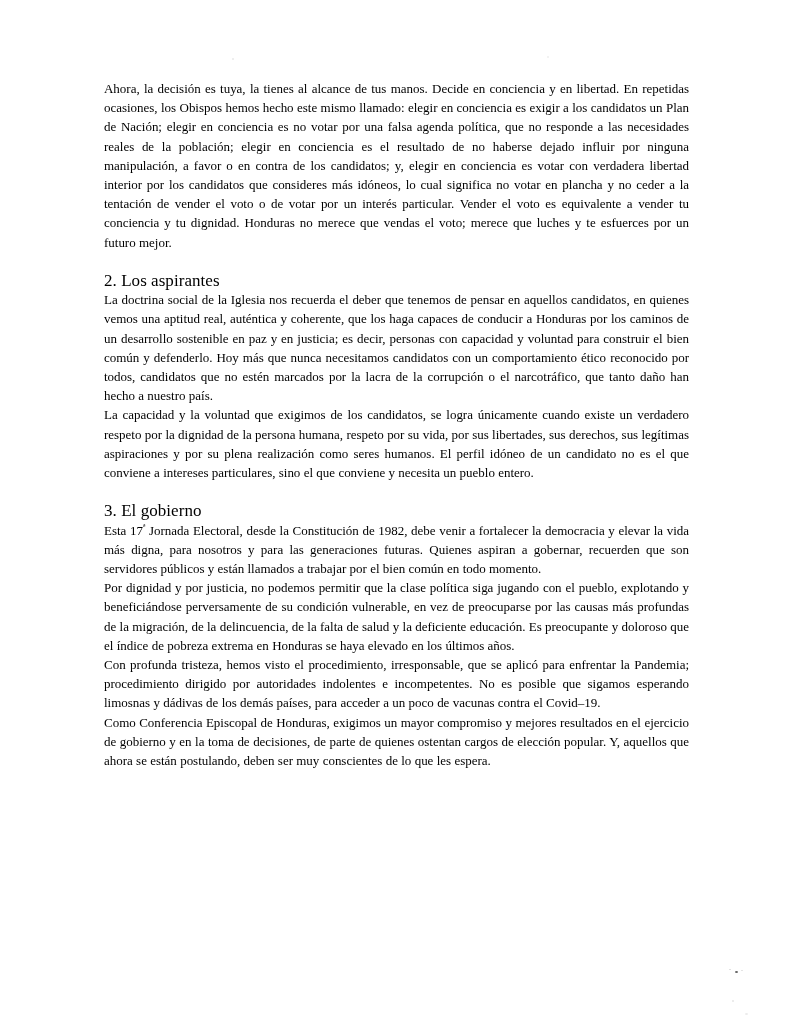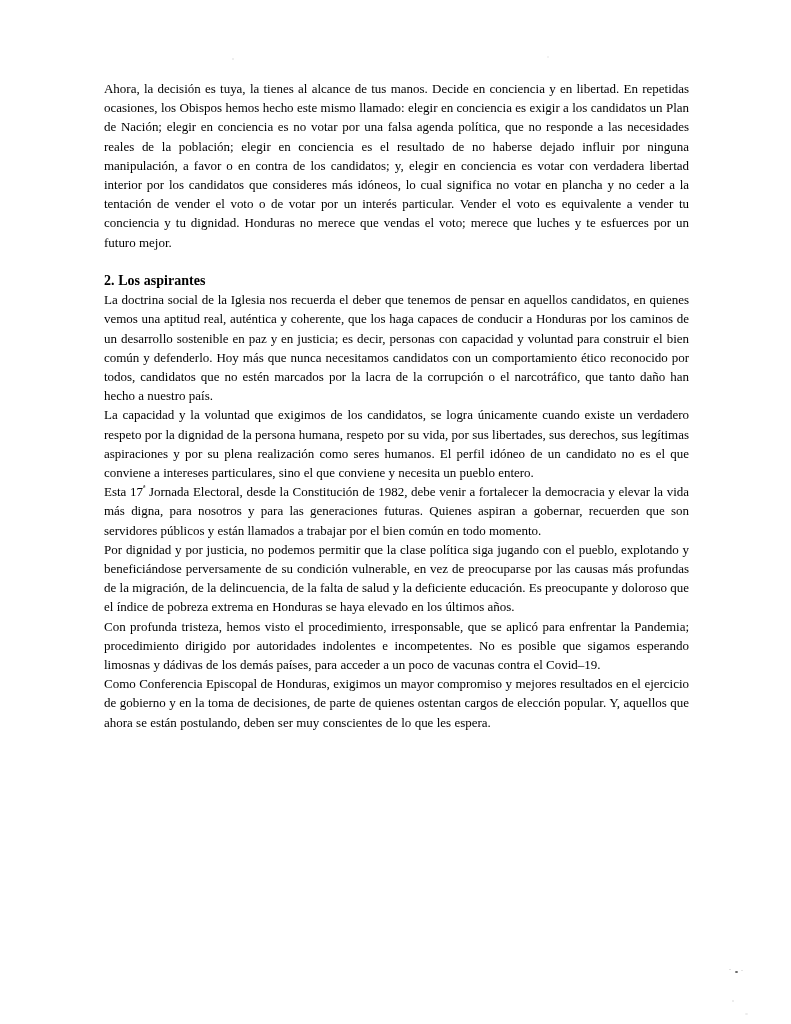--- a/index.html
+++ b/index.html
@@ -43,23 +43,23 @@
     letter-spacing: -0.02px;
     word-spacing: 0.1px;
     hyphens: none;
   }
 
   
   .para:last-child { margin-bottom: 4px; }
 
   .section-heading {
     margin: 0;
-    font-size: 14px;
+    font-size: 17px;
     line-height: 19.2px;
-    font-weight: bold;
+    font-weight: normal;
     text-align: left;
     letter-spacing: 0.05px;
   }
 
   .gap-before {
     margin-top: 19.2px;
   }
 
   .ordinal {
     font-size: 0.68em;
@@ -90,20 +90,21 @@
   <div id="text-column">
 
     <p class="para">Ahora, la decisión es tuya, la tienes al alcance de tus manos. Decide en conciencia y en libertad. En repetidas ocasiones, los Obispos hemos hecho este mismo llamado: elegir en conciencia es exigir a los candidatos un Plan de Nación; elegir en conciencia es no votar por una falsa agenda política, que no responde a las necesidades reales de la población; elegir en conciencia es el resultado de no haberse dejado influir por ninguna manipulación, a favor o en contra de los candidatos; y, elegir en conciencia es votar con verdadera libertad interior por los candidatos que consideres más idóneos, lo cual significa no votar en plancha y no ceder a la tentación de vender el voto o de votar por un interés particular. Vender el voto es equivalente a vender tu conciencia y tu dignidad. Honduras no merece que vendas el voto; merece que luches y te esfuerces por un futuro mejor.</p>
 
     <h2 class="section-heading gap-before">2. Los aspirantes</h2>
 
     <p class="para">La doctrina social de la Iglesia nos recuerda el deber que tenemos de pensar en aquellos candidatos, en quienes vemos una aptitud real, auténtica y coherente, que los haga capaces de conducir a Honduras por los caminos de un desarrollo sostenible en paz y en justicia; es decir, personas con capacidad y voluntad para construir el bien común y defenderlo. Hoy más que nunca necesitamos candidatos con un comportamiento ético reconocido por todos, candidatos que no estén marcados por la lacra de la corrupción o el narcotráfico, que tanto daño han hecho a nuestro país.</p>
 
     <p class="para">La capacidad y la voluntad que exigimos de los candidatos, se logra únicamente cuando existe un verdadero respeto por la dignidad de la persona humana, respeto por su vida, por sus libertades, sus derechos, sus legítimas aspiraciones y por su plena realización como seres humanos. El perfil idóneo de un candidato no es el que conviene a intereses particulares, sino el que conviene y necesita un pueblo entero.</p>
 
+    <h2 class="section-heading gap-before">3. El gobierno</h2>
 
     <p class="para"><span>Esta 17</span><span class="ordinal">ª</span><span> Jornada Electoral, desde la Constitución de 1982, debe venir a fortalecer la democracia y elevar la vida más digna, para nosotros y para las generaciones futuras. Quienes aspiran a gobernar, recuerden que son servidores públicos y están llamados a trabajar por el bien común en todo momento.</span></p>
 
     <p class="para">Por dignidad y por justicia, no podemos permitir que la clase política siga jugando con el pueblo, explotando y beneficiándose perversamente de su condición vulnerable, en vez de preocuparse por las causas más profundas de la migración, de la delincuencia, de la falta de salud y la deficiente educación. Es preocupante y doloroso que el índice de pobreza extrema en Honduras se haya elevado en los últimos años.</p>
 
     <p class="para">Con profunda tristeza, hemos visto el procedimiento, irresponsable, que se aplicó para enfrentar la Pandemia; procedimiento dirigido por autoridades indolentes e incompetentes. No es posible que sigamos esperando limosnas y dádivas de los demás países, para acceder a un poco de vacunas contra el Covid–19.</p>
 
     <p class="para">Como Conferencia Episcopal de Honduras, exigimos un mayor compromiso y mejores resultados en el ejercicio de gobierno y en la toma de decisiones, de parte de quienes ostentan cargos de elección popular. Y, aquellos que ahora se están postulando, deben ser muy conscientes de lo que les espera.</p>
 
   </div>

